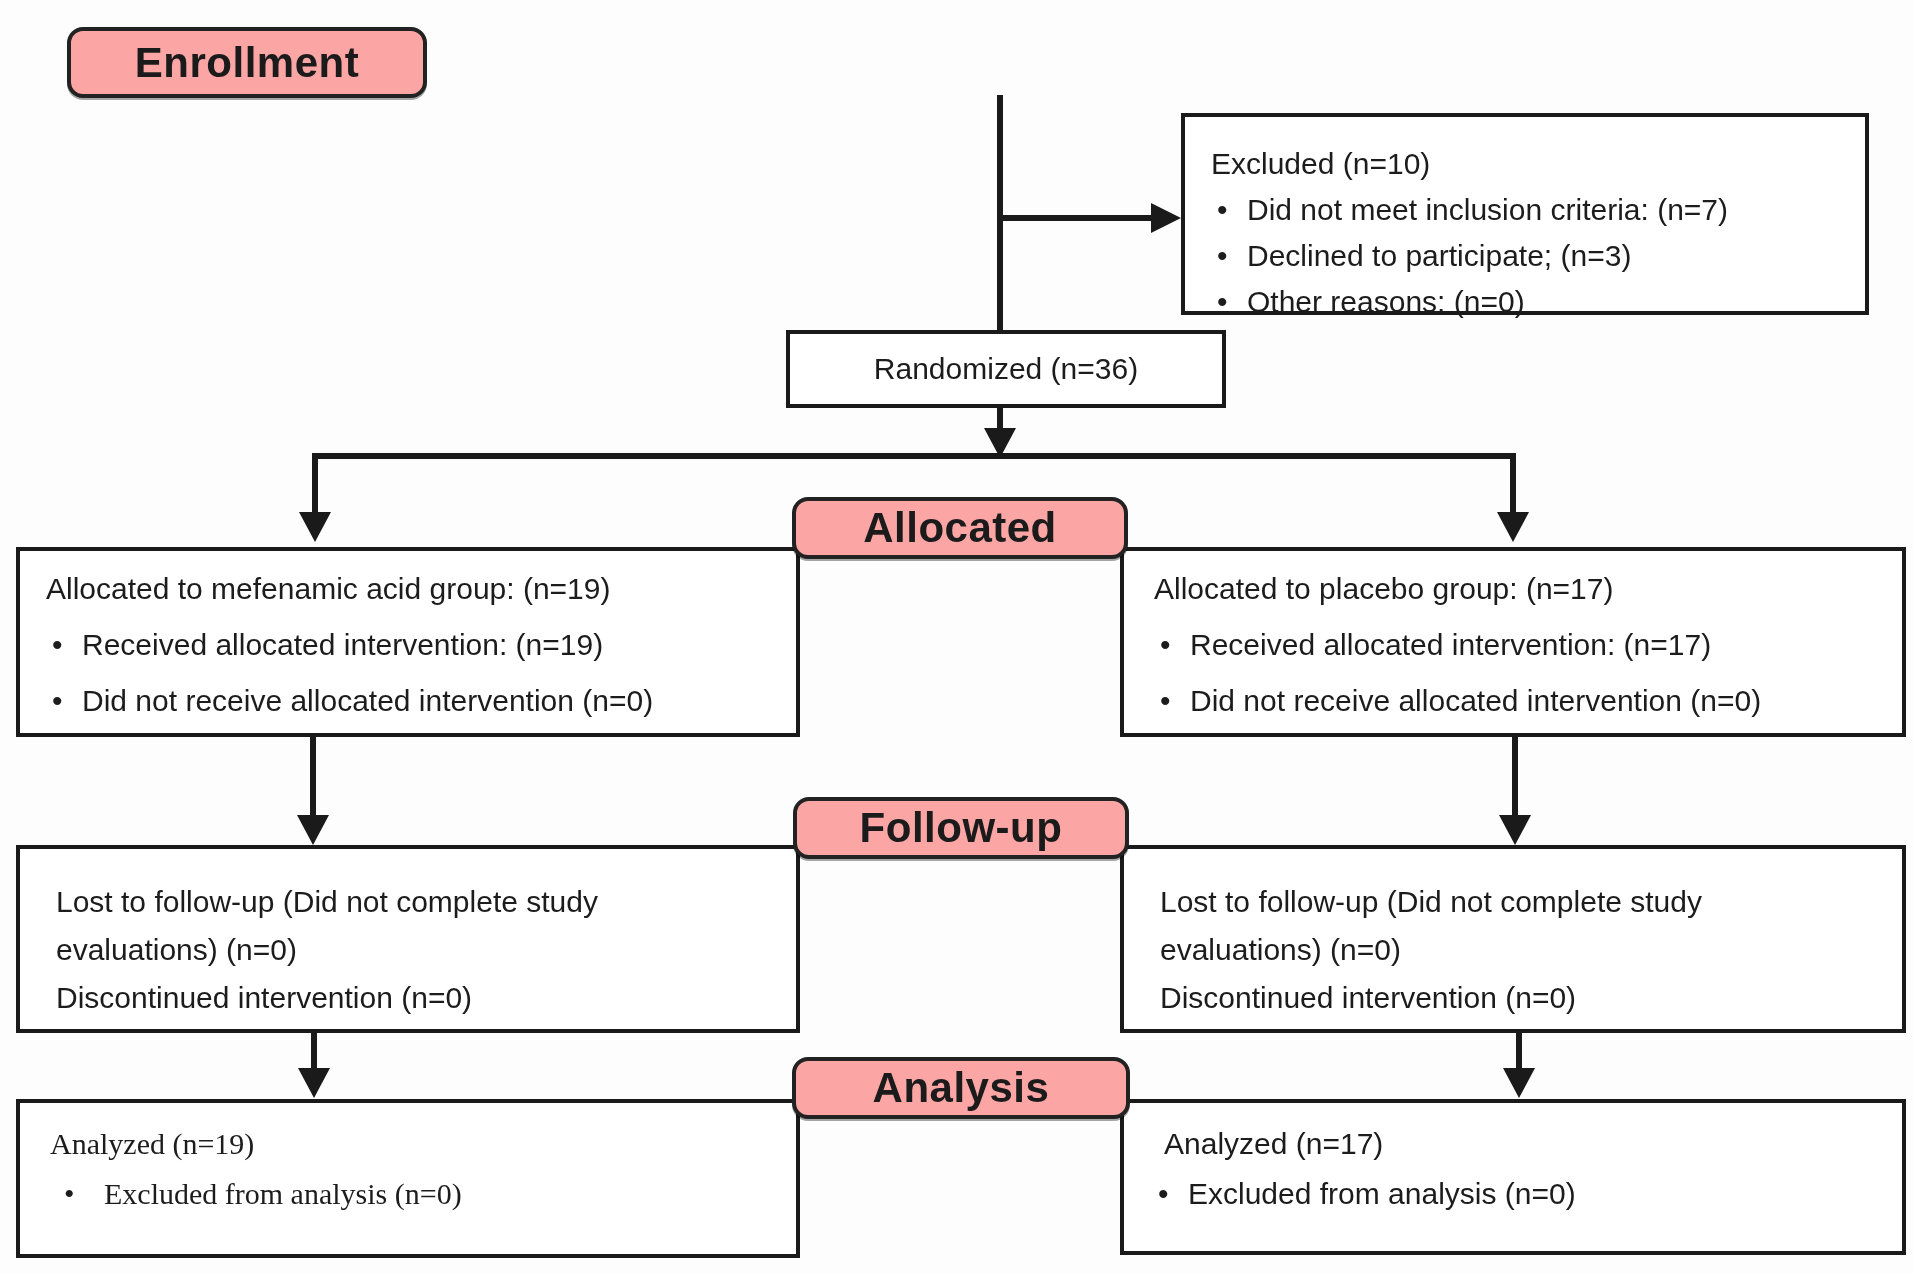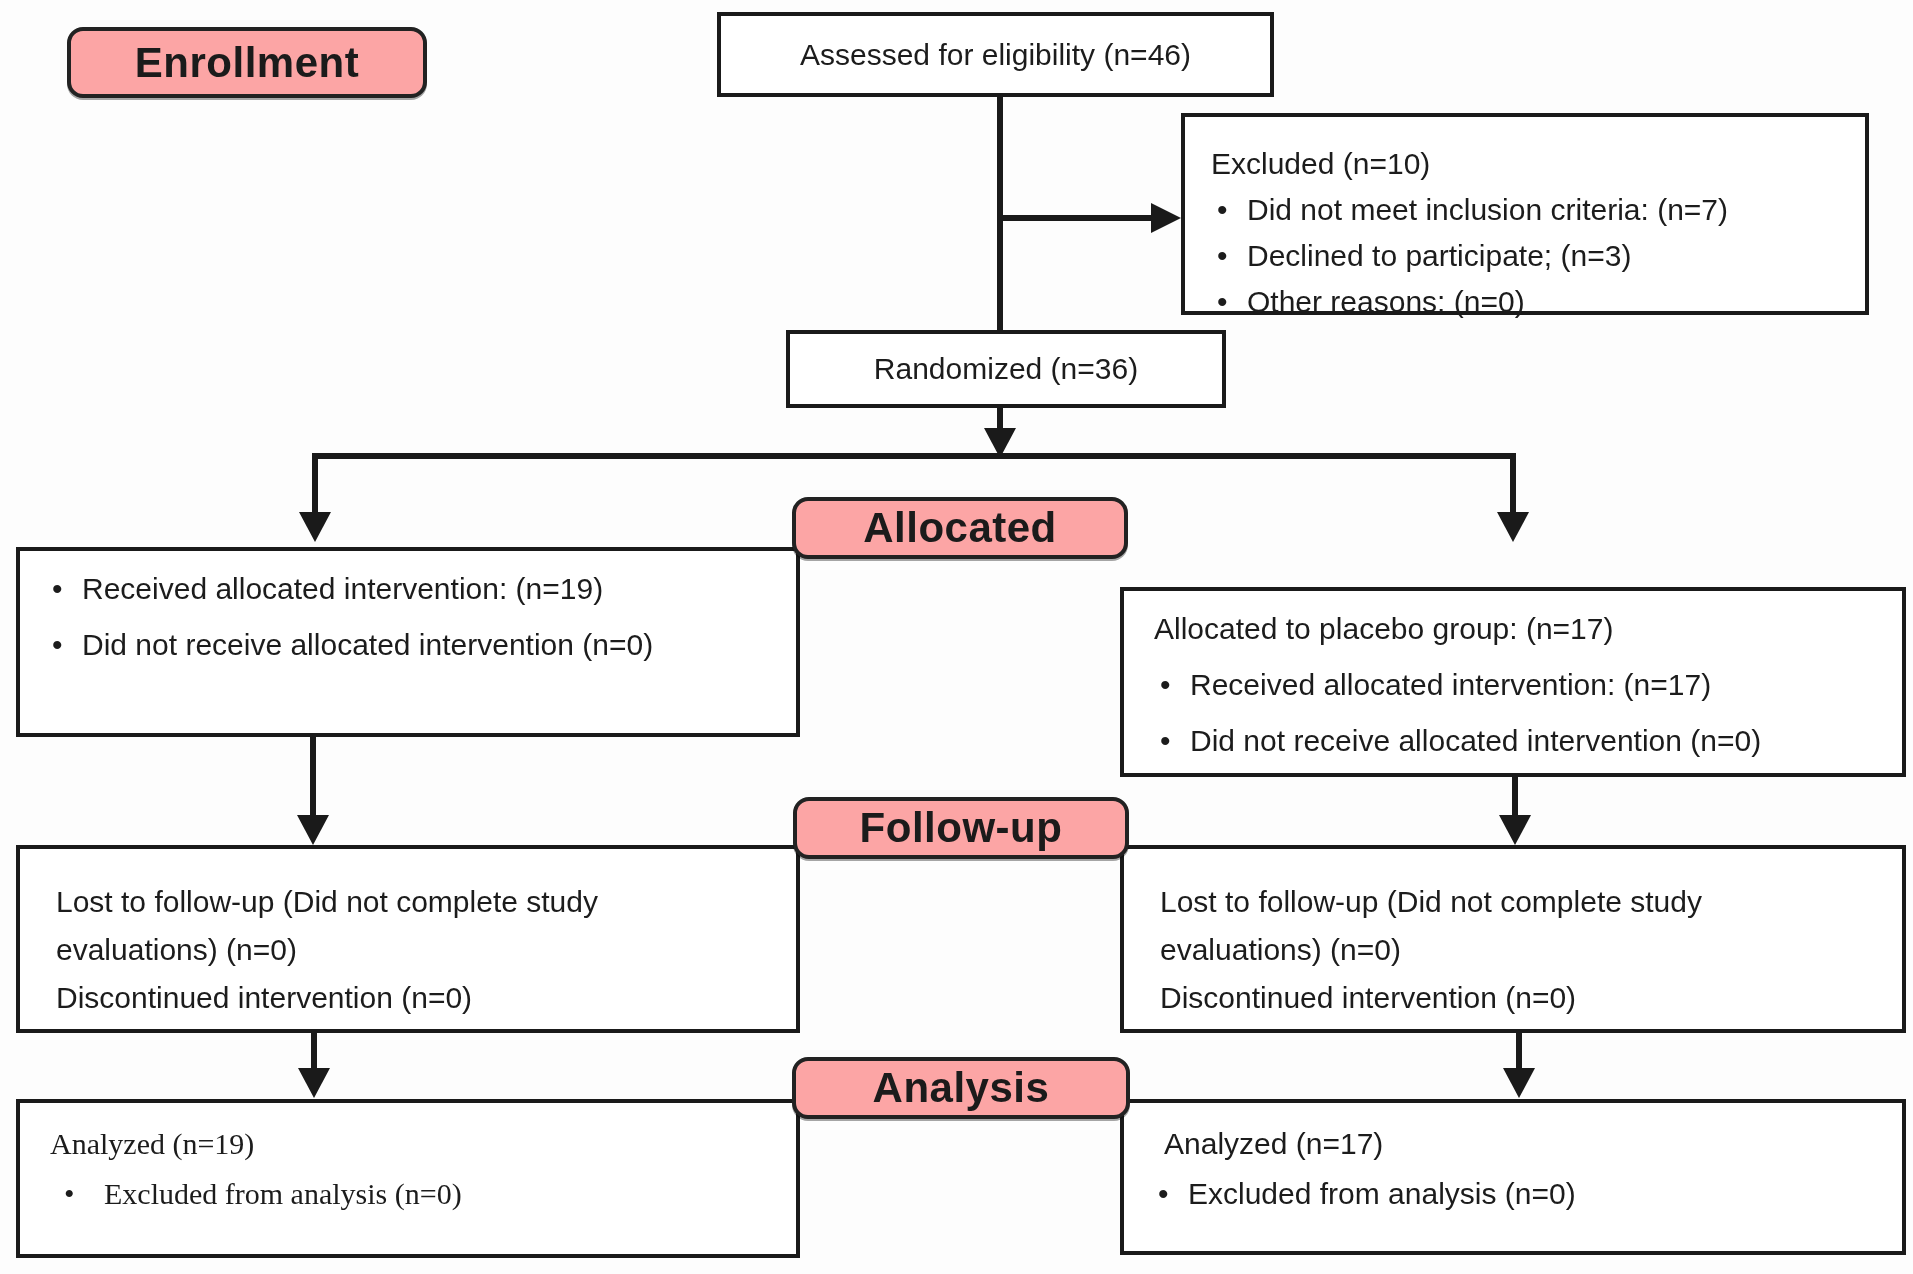--- a/index.html
+++ b/index.html
@@ -125,23 +125,20 @@
 
   <div class="line" style="left:1512px; top:737px; width:6px; height:80px;"></div>
   <div class="arrow-down" style="left:1499px; top:815px;"></div>
 
   <div class="line" style="left:311px; top:1033px; width:6px; height:38px;"></div>
   <div class="arrow-down" style="left:298px; top:1068px;"></div>
 
   <div class="line" style="left:1516px; top:1033px; width:6px; height:38px;"></div>
   <div class="arrow-down" style="left:1503px; top:1068px;"></div>
 
-  <div class="fbox center-text" style="left:717px; top:12px; width:557px; height:85px;">
-    <span>Assessed for eligibility (n=46)</span>
-  </div>
 
   <div class="fbox excl" style="left:1181px; top:113px; width:688px; height:202px;">
     <div class="title-line">Excluded (n=10)</div>
     <div class="bullet-row">
       <span class="blt">•</span>
       <span class="btxt">Did not meet inclusion criteria: (n=7)</span>
     </div>
     <div class="bullet-row">
       <span class="blt">•</span>
       <span class="btxt">Declined to participate; (n=3)</span>
@@ -150,31 +147,32 @@
       <span class="blt">•</span>
       <span class="btxt">Other reasons: (n=0)</span>
     </div>
   </div>
 
   <div class="fbox center-text" style="left:786px; top:330px; width:440px; height:78px;">
     <span>Randomized (n=36)</span>
   </div>
 
   <div class="fbox box-pad" style="left:16px; top:547px; width:784px; height:190px;">
+    <div class="title-line">Allocated to mefenamic acid group: (n=19)</div>
     <div class="bullet-row">
       <span class="blt">•</span>
       <span class="btxt">Received allocated intervention: (n=19)</span>
     </div>
     <div class="bullet-row">
       <span class="blt">•</span>
       <span class="btxt">Did not receive allocated intervention (n=0)</span>
     </div>
   </div>
 
-  <div class="fbox box-pad" style="left:1120px; top:547px; width:786px; height:190px; padding-left:30px;margin-top:40px;">
+  <div class="fbox box-pad" style="left:1120px; top:547px; width:786px; height:190px; padding-left:30px;">
     <div class="title-line">Allocated to placebo group: (n=17)</div>
     <div class="bullet-row">
       <span class="blt">•</span>
       <span class="btxt">Received allocated intervention: (n=17)</span>
     </div>
     <div class="bullet-row">
       <span class="blt">•</span>
       <span class="btxt">Did not receive allocated intervention (n=0)</span>
     </div>
   </div>

